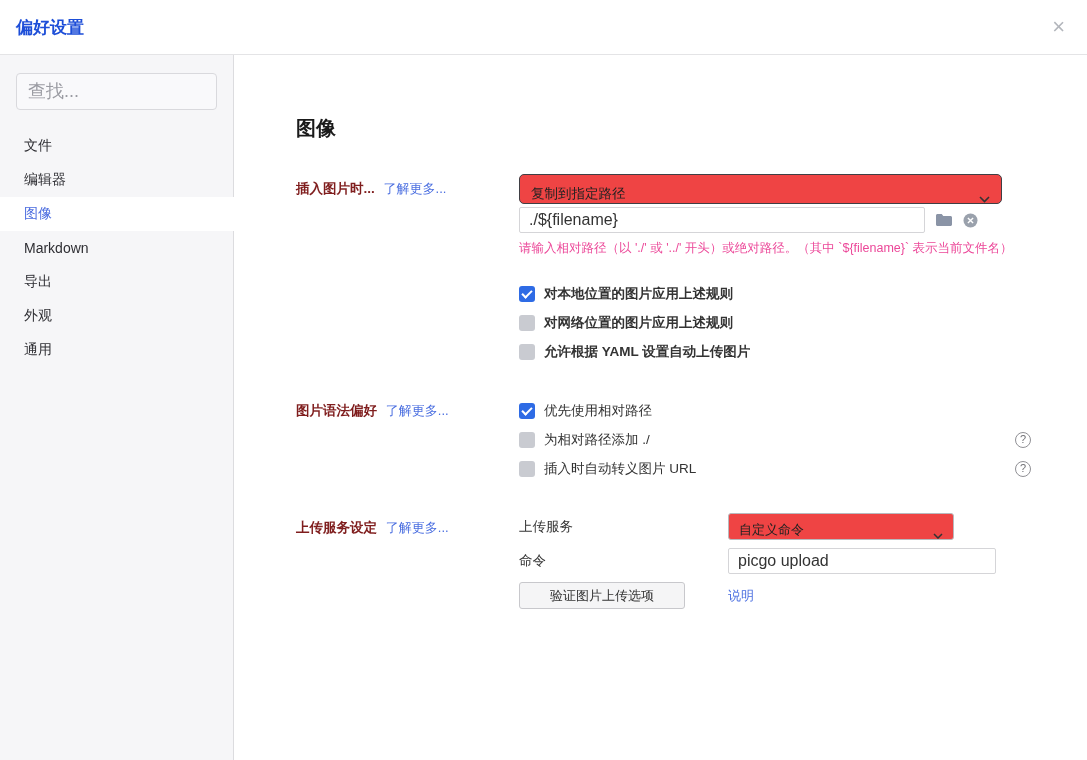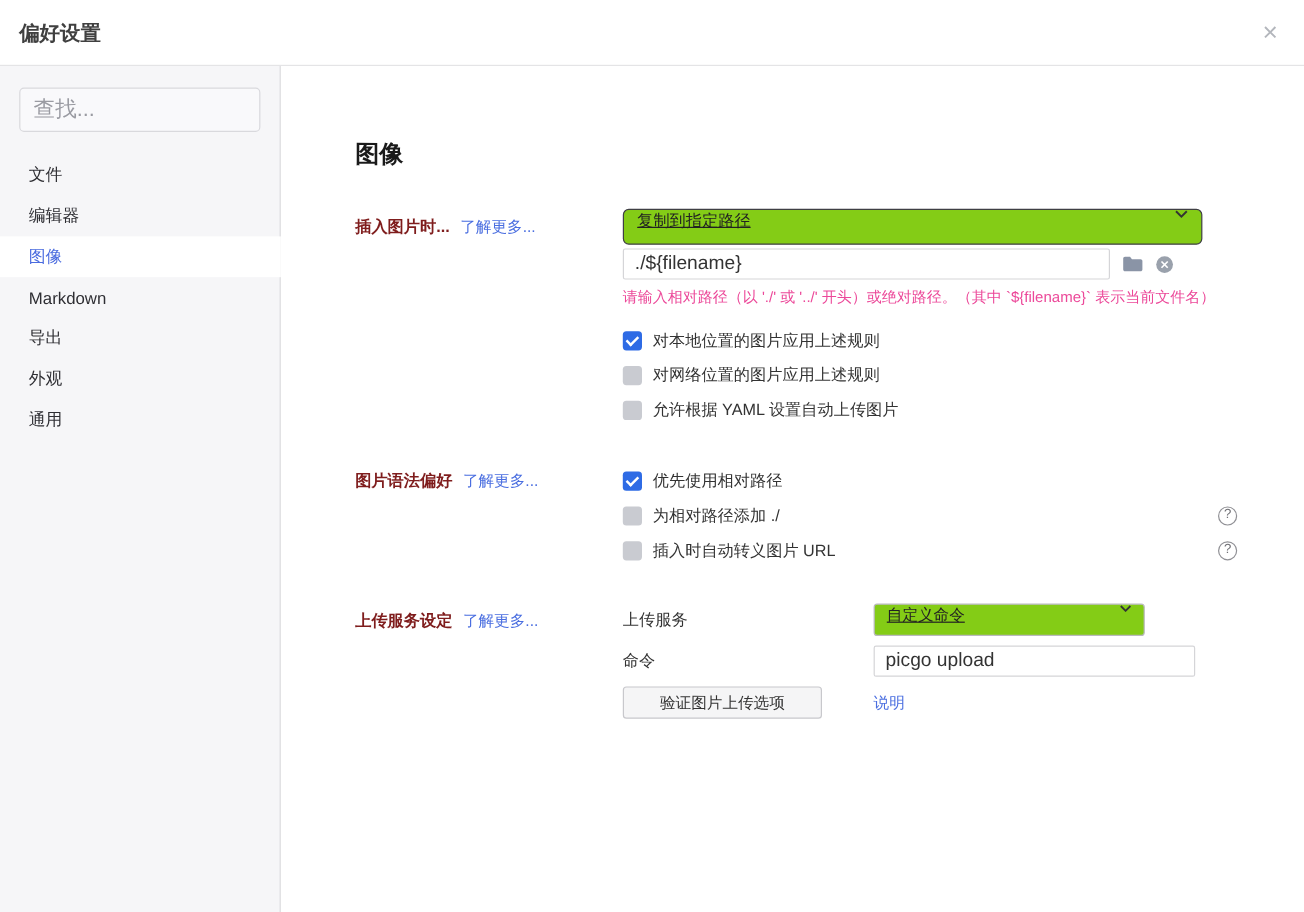--- a/index.html
+++ b/index.html
@@ -5,21 +5,21 @@
   * { margin:0; padding:0; box-sizing:border-box; }
   html,body { width:1087px; height:760px; }
   body {
     font-family:"Liberation Sans","DejaVu Sans",sans-serif;
     background:#fff; color:#333; overflow:hidden;
   }
   .window { width:1087px; height:760px; display:flex; flex-direction:column; background:#fff; }
 
   
   .titlebar { flex:0 0 55px; display:flex; align-items:center; padding:0 16px; border-bottom:1px solid #e4e4e6; background:#fff; }
-  .win-title { font-size:17px; font-weight:bold; color:#404040; }
+  .win-title { font-size:17px; font-weight:bold; color:#1d4ed8; }
   .close-btn { margin-left:auto; font-size:22px; line-height:1; color:#b3b6bc; cursor:pointer; padding:2px 6px; }
 
   
   .layout { flex:1; display:flex; min-height:0; }
 
   
   .sidebar { flex:0 0 234px; width:234px; background:#f6f6f8; border-right:1px solid #dcdcdf; padding-top:18px; }
   .search-input { display:block; width:201px; margin:0 16px; height:37px; border:1px solid #d9d9dd; border-radius:4px; background:#f9f9fb; padding:0 11px; font-size:18px; color:#333; outline:none; }
   .search-input::placeholder { color:#9a9ba2; }
   .nav { margin-top:19px; }
@@ -31,34 +31,34 @@
   .page-title { font-size:20px; font-weight:bold; color:#1a1a1a; margin-bottom:32px; }
 
   .section { display:flex; margin-bottom:30px; }
   .sec-label { flex:0 0 223px; width:223px; padding-top:6px; font-size:13.5px; }
   .sec-label .bold { font-weight:bold; color:#7f1d1d; }
   .link { color:#4a6ee0; cursor:pointer; font-size:13px; text-decoration:none; }
   .sec-label .link { margin-left:5px; }
   .sec-body { flex:1; max-width:512px; }
 
   
-  .select { display:flex; align-items:flex-start; justify-content:space-between; background:#84cc16; cursor:pointer;text-decoration:underline; }
+  .select { display:flex; align-items:flex-end; justify-content:space-between; background:#ef4444; cursor:pointer; }
   .select-main { width:483px; height:30px; border:1px solid #3f3f44; border-radius:5px; padding:0 11px; font-size:13.5px; color:#222; }
   .select-light { width:226px; height:27px; border:1px solid #b9b9bd; border-radius:3px; padding:0 10px; font-size:13px; color:#222; }
   .chev { display:flex; align-items:center; }
 
   .path-row { display:flex; align-items:center; margin-top:3px; gap:10px; }
   .text-input { height:26px; border:1px solid #d5d5d8; border-radius:2px; background:#fff; padding:0 9px; font-size:16px; color:#333; outline:none; }
   .path-input { width:406px; }
   .cmd-input { width:268px; }
   .icon-btn { display:flex; align-items:center; cursor:pointer; }
 
   .help-text { margin-top:7px; font-size:12.5px; color:#ec4899; }
 
-  .check-group { margin-top:12px; }
+  .check-group { margin-top:22px;font-weight:bold; }
   .check-row { display:flex; align-items:center; height:29px; font-size:13.5px; color:#333; }
   .checkbox { flex:0 0 16px; width:16px; height:16px; border-radius:3px; background:#c9cbd1; position:relative; cursor:pointer; margin-right:9px; }
   .checkbox.checked { background:#2e6be5; }
   .checkbox.checked::after { content:""; position:absolute; left:5px; top:2px; width:4px; height:8px; border:solid #fff; border-width:0 2px 2px 0; transform:rotate(45deg); }
   .q-icon { margin-left:auto; width:16px; height:16px; border-radius:50%; border:1px solid #909095; color:#707075; font-size:11px; line-height:1; display:flex; align-items:center; justify-content:center; cursor:pointer; }
 
   
   .kv-row { display:flex; align-items:center; margin-bottom:8px; }
   .kv-label { flex:0 0 209px; width:209px; font-size:13.5px; color:#333; }
   .kv-cell { flex:0 0 209px; width:209px; display:flex; align-items:center; }

